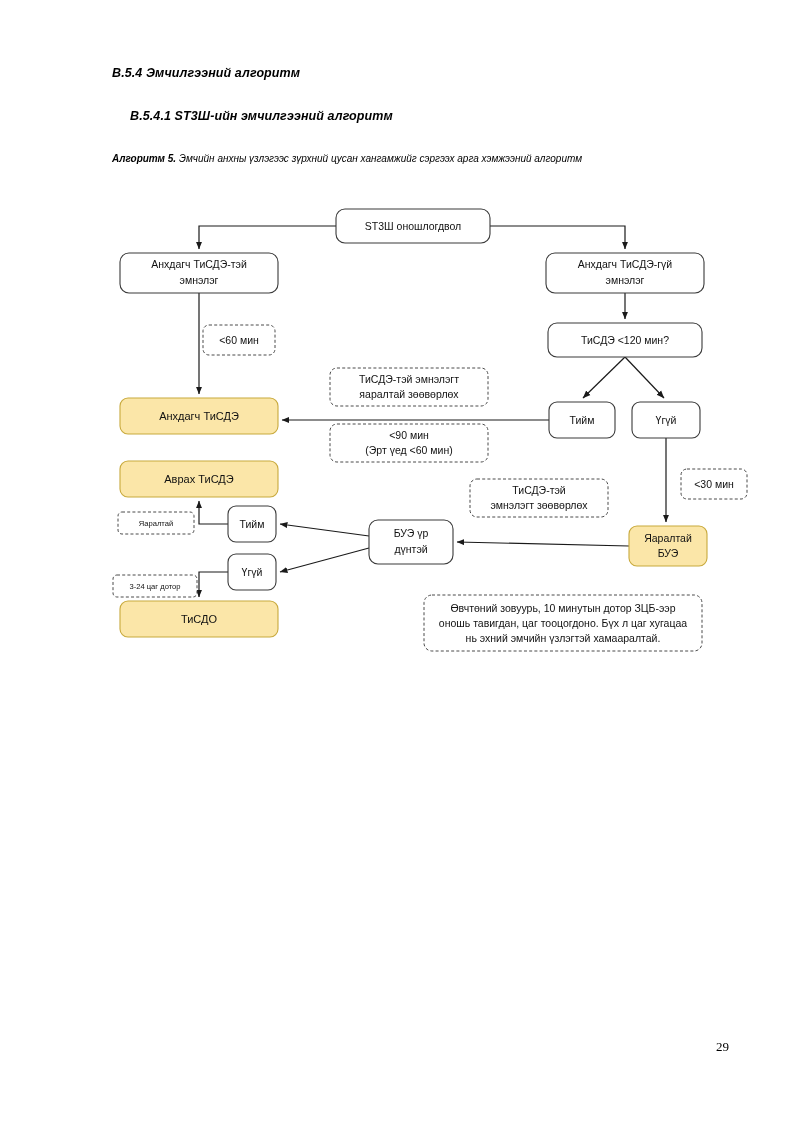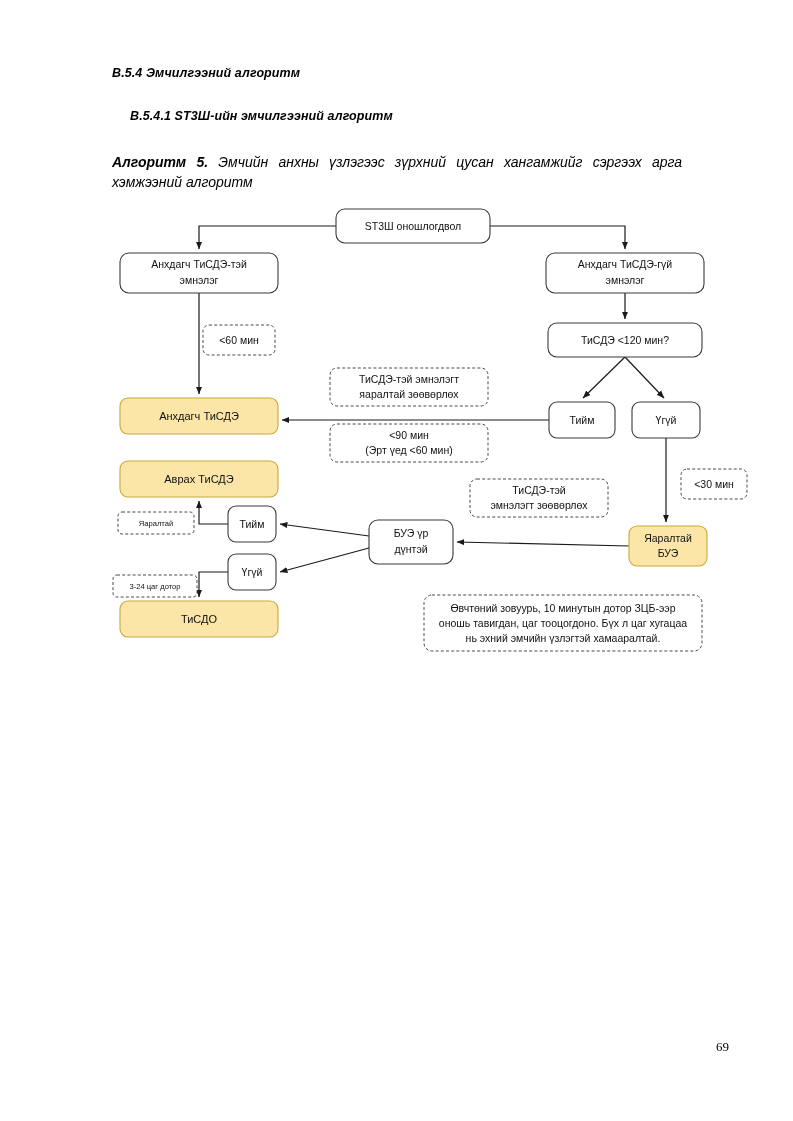--- a/index.html
+++ b/index.html
@@ -2,21 +2,21 @@
 <html><head>
 <meta charset="utf-8">
 <style>
   html,body{margin:0;padding:0;background:#fff;}
   body{width:793px;height:1121px;position:relative;
        font-family:"Liberation Sans","DejaVu Sans",sans-serif;color:#000;}
   .page{position:absolute;inset:0;width:793px;height:1121px;overflow:hidden;padding-left:40px;}
 
   .h1{position:absolute;left:112px;top:66px;font-size:12.5px;font-weight:bold;font-style:italic;letter-spacing:.1px;}
   .h2{position:absolute;left:112px;top:109px;font-size:12.5px;font-weight:bold;font-style:italic;letter-spacing:.1px;margin-left:18px;}
-  .caption{position:absolute;left:112px;top:152px;width:570px;font-size:14px;font-style:italic;
+  .caption{position:absolute;left:112px;top:152px;width:570px;font-size:10px;font-style:italic;
            line-height:1.45;text-align:justify;}
   .caption b{font-weight:bold;font-style:italic;}
 
   .chart{position:absolute;left:0;top:195px;width:775px;height:470px;}
 
   .pageno{position:absolute;left:716px;top:1039px;font-size:13px;font-family:"Liberation Serif","DejaVu Serif",serif;}
 
   svg{display:block;overflow:visible;}
   .nd{fill:#fff;stroke:#3a3a3a;stroke-width:1.1;}
   .nd-y{fill:#fbe6a8;stroke:#c8a93c;stroke-width:1.1;}
@@ -187,14 +187,14 @@
         <rect class="nd-d" x="424" y="400" width="278" height="56" rx="8" ry="8"></rect>
         <text class="lbl" x="563" y="414">Өвчтөний зовуурь, 10 минутын дотор ЗЦБ-ээр</text>
         <text class="lbl" x="563" y="429">оношь тавигдан, цаг тооцогдоно. Бүх л цаг хугацаа</text>
         <text class="lbl" x="563" y="444">нь эхний эмчийн үзлэгтэй хамаарaлтай.</text>
       </g>
 
     </g>
   </svg>
   </div>
 
-  <div class="pageno">69</div>
+  <div class="pageno">29</div>
 </div>
 
 </body></html>

